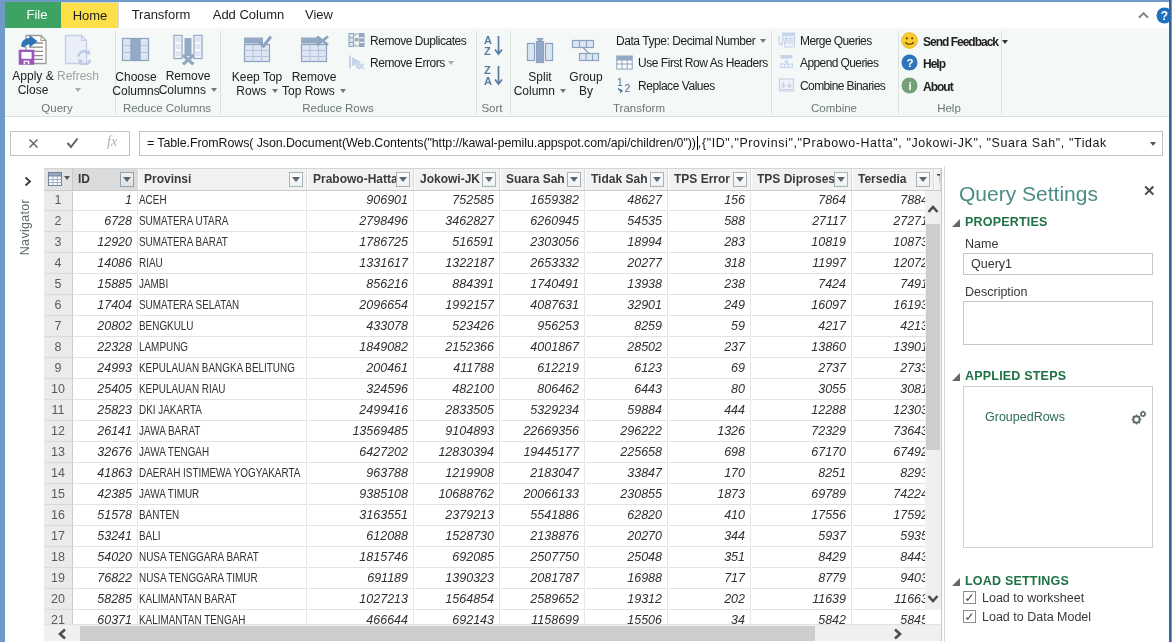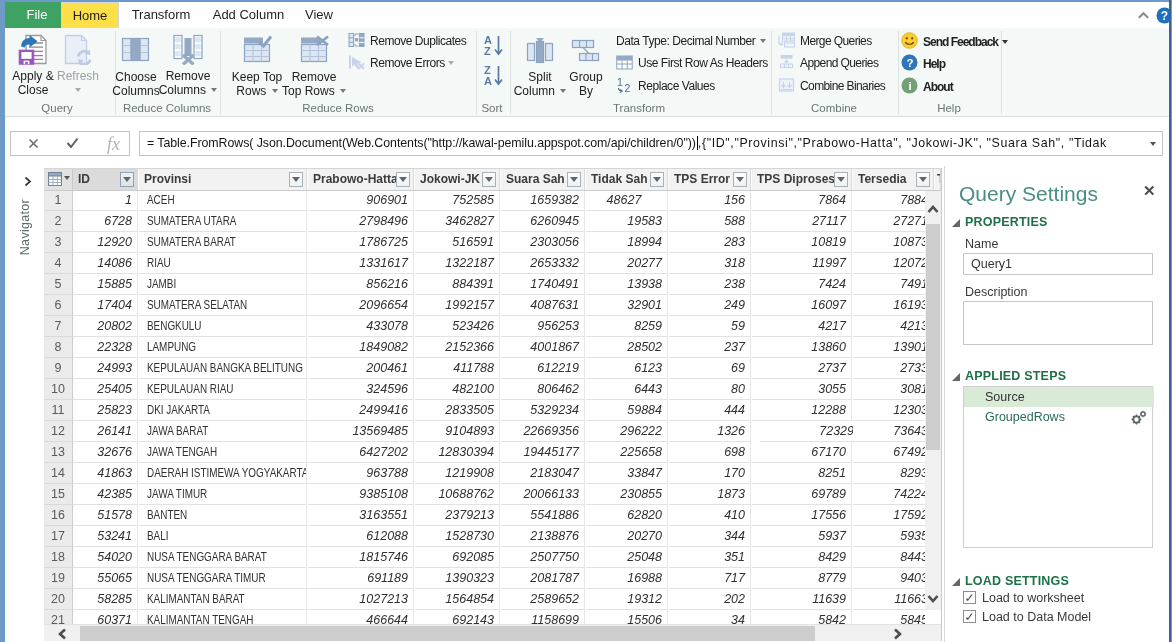--- a/index.html
+++ b/index.html
@@ -48,21 +48,21 @@
 .filtbtn { position:absolute; right:3px; top:3px; width:14px; height:15px; background:linear-gradient(#fdfdfd,#eef1f2);
   border:1px solid #a8b2ba; text-align:center; line-height:13px; }
 .filtbtn.idf { background:linear-gradient(#eef0f1,#dfe2e4); border-color:#8da2b5; }
 .tri { display:inline-block; width:0; height:0; border-left:4px solid transparent; border-right:4px solid transparent; border-top:5px solid #5c6670; vertical-align:1px; }
 .row { position:absolute; left:0; top:0; width:942px; height:21px; }
 .rn { position:absolute; height:21px; background:#ebebeb; border-right:1px solid #cdcdcd; border-bottom:1px solid #dadada;
   font-size:12.5px; color:#5a5a5a; text-align:center; line-height:20px; }
 .cell { position:absolute; height:21px; background:#fff; border-right:1px solid #e7e7e7; border-bottom:1px solid #e2e2e2;
   font-size:12.5px; color:#303030; line-height:20px; overflow:hidden; }
 .nc { font-style:italic; text-align:right; padding-right:5px; }
-.tc { padding-left:8px; }
+.tc { padding-left:0; }
 .sqz { display:inline-block; transform:scaleX(0.8); transform-origin:0 50%; font-size:12.4px; white-space:nowrap; }
 
 #vsb { left:925px; top:191px; width:16px; height:419px; background:#f0f0f0; }
 #vthumb { position:absolute; left:1px; top:33px; width:14px; height:226px; background:#cdcdcd; }
 #hsb { left:44px; top:624px; width:897px; height:17px; background:#f0f0f0; border-top:1px solid #e3e3e3; }
 #hthumb { position:absolute; left:36px; top:1px; width:735px; height:15px; background:#cdcdcd; }
 #tblredge { left:941px; top:168px; width:1px; height:473px; background:#c9c9c9; }
 
 #panel { left:944px; top:166px; width:225px; height:476px; background:#fff; border-left:1px solid #d9d9d9; }
 #qstitle { position:absolute; left:14px; top:16px; font-size:21px; color:#4a8d85; }
@@ -247,21 +247,21 @@
     </div>
 
 <div class="abs" id="fstrip">
   <div id="fbtns">
     <svg style="position:absolute;left:17px;top:6px" width="11" height="11" viewBox="0 0 11 11">
           <path d="M1.5 1.5 L9.5 9.5 M9.5 1.5 L1.5 9.5" stroke="#6a6a6a" stroke-width="1.6"></path>
         </svg>
     <svg style="position:absolute;left:55px;top:5px" width="13" height="12" viewBox="0 0 13 12">
           <path d="M1.5 6 L5 10 L11.5 1.5" fill="none" stroke="#606060" stroke-width="2"></path>
         </svg>
-    <span style="position:absolute;left:96px;top:2px;font-family:'Liberation Serif',serif;font-style:italic;font-size:18px;color:#b3b3b3;">fx</span>
+    <span style="position:absolute;left:96px;top:2px;font-family:'Liberation Serif',serif;font-style:italic;font-size:14px;color:#b3b3b3;">fx</span>
   </div>
   <div id="finput"><span style="letter-spacing:-0.07px;">= Table.FromRows( Json.Document(Web.Contents("http://kawal-pemilu.appspot.com/api/children/0"))</span><span style="border-left:1px solid #000;margin-left:1px;"></span><span style="letter-spacing:0.62px;">,{"ID","Provinsi","Prabowo-Hatta", "Jokowi-JK", "Suara Sah", "Tidak</span>
     <span id="fdrop" class="dda" style="border-top-color:#555;"></span>
   </div>
 </div>
 
 <div class="abs" id="navstrip">
   <svg style="position:absolute;left:19px;top:10px" width="8" height="11" viewBox="0 0 8 11">
         <path d="M1.5 1.5 L6 5.5 L1.5 9.5" fill="none" stroke="#3c3c3c" stroke-width="1.8"></path>
       </svg>
@@ -288,33 +288,33 @@
     <div class="hcell" style="left:853px;width:81px;">Tersedia<div class="filtbtn"><span class="tri"></span></div></div>
     <div class="hcell" style="left:935px;width:6px;padding-left:2px;">T</div>
 <div class="abs" id="hdrbot"></div>
 <div class="row" style="top:190px;">
       <div class="rn" style="left:44px;width:29px;">1</div>
       <div class="cell nc" style="left:73px;width:65px;">1</div>
       <div class="cell tc" style="left:139px;width:168px;"><span class="sqz">ACEH</span></div>
       <div class="cell nc" style="left:308px;width:106px;">906901</div>
       <div class="cell nc" style="left:415px;width:85px;">752585</div>
       <div class="cell nc" style="left:501px;width:84px;">1659382</div>
-      <div class="cell nc" style="left:586px;width:82px;text-align:center;">48627</div>
+      <div class="cell nc" style="left:586px;width:82px;">48627</div>
       <div class="cell nc" style="left:669px;width:82px;">156</div>
       <div class="cell nc" style="left:752px;width:100px;">7864</div>
       <div class="cell nc" style="left:853px;width:81px;">7884</div>
     </div>
 <div class="row" style="top:211px;">
       <div class="rn" style="left:44px;width:29px;">2</div>
       <div class="cell nc" style="left:73px;width:65px;">6728</div>
       <div class="cell tc" style="left:139px;width:168px;"><span class="sqz">SUMATERA UTARA</span></div>
       <div class="cell nc" style="left:308px;width:106px;padding-left:48px;">2798496</div>
       <div class="cell nc" style="left:415px;width:85px;">3462827</div>
       <div class="cell nc" style="left:501px;width:84px;">6260945</div>
-      <div class="cell nc" style="left:586px;width:82px;">19583</div>
+      <div class="cell nc" style="left:586px;width:82px;">54535</div>
       <div class="cell nc" style="left:669px;width:82px;">588</div>
       <div class="cell nc" style="left:752px;width:100px;">27117</div>
       <div class="cell nc" style="left:853px;width:81px;">27271</div>
     </div>
 <div class="row" style="top:232px;">
       <div class="rn" style="left:44px;width:29px;">3</div>
       <div class="cell nc" style="left:73px;width:65px;">12920</div>
       <div class="cell tc" style="left:139px;width:168px;"><span class="sqz">SUMATERA BARAT</span></div>
       <div class="cell nc" style="left:308px;width:106px;">1786725</div>
       <div class="cell nc" style="left:415px;width:85px;">516591</div>
@@ -422,21 +422,21 @@
     </div>
 <div class="row" style="top:421px;">
       <div class="rn" style="left:44px;width:29px;">12</div>
       <div class="cell nc" style="left:73px;width:65px;">26141</div>
       <div class="cell tc" style="left:139px;width:168px;"><span class="sqz">JAWA BARAT</span></div>
       <div class="cell nc" style="left:308px;width:106px;">13569485</div>
       <div class="cell nc" style="left:415px;width:85px;">9104893</div>
       <div class="cell nc" style="left:501px;width:84px;">22669356</div>
       <div class="cell nc" style="left:586px;width:82px;">296222</div>
       <div class="cell nc" style="left:669px;width:82px;padding-left:18px;">1326</div>
-      <div class="cell nc" style="left:752px;width:100px;margin-left:8px;">72329</div>
+      <div class="cell nc" style="left:752px;width:100px;">72329</div>
       <div class="cell nc" style="left:853px;width:81px;">73643</div>
     </div>
 <div class="row" style="top:442px;">
       <div class="rn" style="left:44px;width:29px;">13</div>
       <div class="cell nc" style="left:73px;width:65px;">32676</div>
       <div class="cell tc" style="left:139px;width:168px;"><span class="sqz">JAWA TENGAH</span></div>
       <div class="cell nc" style="left:308px;width:106px;">6427202</div>
       <div class="cell nc" style="left:415px;width:85px;">12830394</div>
       <div class="cell nc" style="left:501px;width:84px;">19445177</div>
       <div class="cell nc" style="left:586px;width:82px;">225658</div>
@@ -499,21 +499,21 @@
       <div class="cell nc" style="left:308px;width:106px;">1815746</div>
       <div class="cell nc" style="left:415px;width:85px;">692085</div>
       <div class="cell nc" style="left:501px;width:84px;">2507750</div>
       <div class="cell nc" style="left:586px;width:82px;">25048</div>
       <div class="cell nc" style="left:669px;width:82px;">351</div>
       <div class="cell nc" style="left:752px;width:100px;">8429</div>
       <div class="cell nc" style="left:853px;width:81px;">8443</div>
     </div>
 <div class="row" style="top:568px;">
       <div class="rn" style="left:44px;width:29px;">19</div>
-      <div class="cell nc" style="left:73px;width:65px;">55065</div>
+      <div class="cell nc" style="left:73px;width:65px;">76822</div>
       <div class="cell tc" style="left:139px;width:168px;"><span class="sqz">NUSA TENGGARA TIMUR</span></div>
       <div class="cell nc" style="left:308px;width:106px;">691189</div>
       <div class="cell nc" style="left:415px;width:85px;">1390323</div>
       <div class="cell nc" style="left:501px;width:84px;">2081787</div>
       <div class="cell nc" style="left:586px;width:82px;">16988</div>
       <div class="cell nc" style="left:669px;width:82px;">717</div>
       <div class="cell nc" style="left:752px;width:100px;">8779</div>
       <div class="cell nc" style="left:853px;width:81px;">9403</div>
     </div>
 <div class="row" style="top:589px;">
@@ -573,21 +573,20 @@
   <div class="plabel" style="top:71px;">Name</div>
   <div class="pbox" style="top:87px;height:22px;font-size:12.5px;color:#333;line-height:20px;padding-left:7px;">Query1</div>
   <div class="plabel" style="top:119px;">Description</div>
   <div class="pbox" style="top:135px;height:44px;"></div>
 
   <svg class="sectri" style="top:207px;" width="8" height="8">
         <polygon points="8,0 8,8 0,8" fill="#666"></polygon>
       </svg>
   <div class="sechdr" style="top:203px;">APPLIED STEPS</div>
   <div id="steps">
-    <div id="stepsrc">Source</div>
     <div id="stepgrp">GroupedRows
       <svg style="position:absolute;right:7px;top:3px" width="17" height="16" viewBox="0 0 17 16">
         <g fill="#5f6a6a">
               <circle cx="6.5" cy="9.5" r="3.2" fill="none" stroke="#5f6a6a" stroke-width="2"></circle>
         <path d="M6.5 4.6 V7 M6.5 12 V14.4 M1.6 9.5 H4 M9 9.5 H11.4 M3 6 L4.6 7.6 M8.4 11.4 L10 13 M3 13 L4.6 11.4 M8.4 7.6 L10 6" stroke="#5f6a6a" stroke-width="1.4"></path>
         <circle cx="13" cy="4" r="2" fill="none" stroke="#5f6a6a" stroke-width="1.5"></circle>
         <path d="M13 0.8 V1.8 M13 6.2 V7.2 M9.8 4 H10.8 M15.2 4 H16.2 M10.9 1.9 L11.6 2.6 M14.4 5.4 L15.1 6.1 M10.9 6.1 L11.6 5.4 M14.4 2.6 L15.1 1.9" stroke="#5f6a6a" stroke-width="1.2"></path>
             </g>
       </svg>
     </div>

